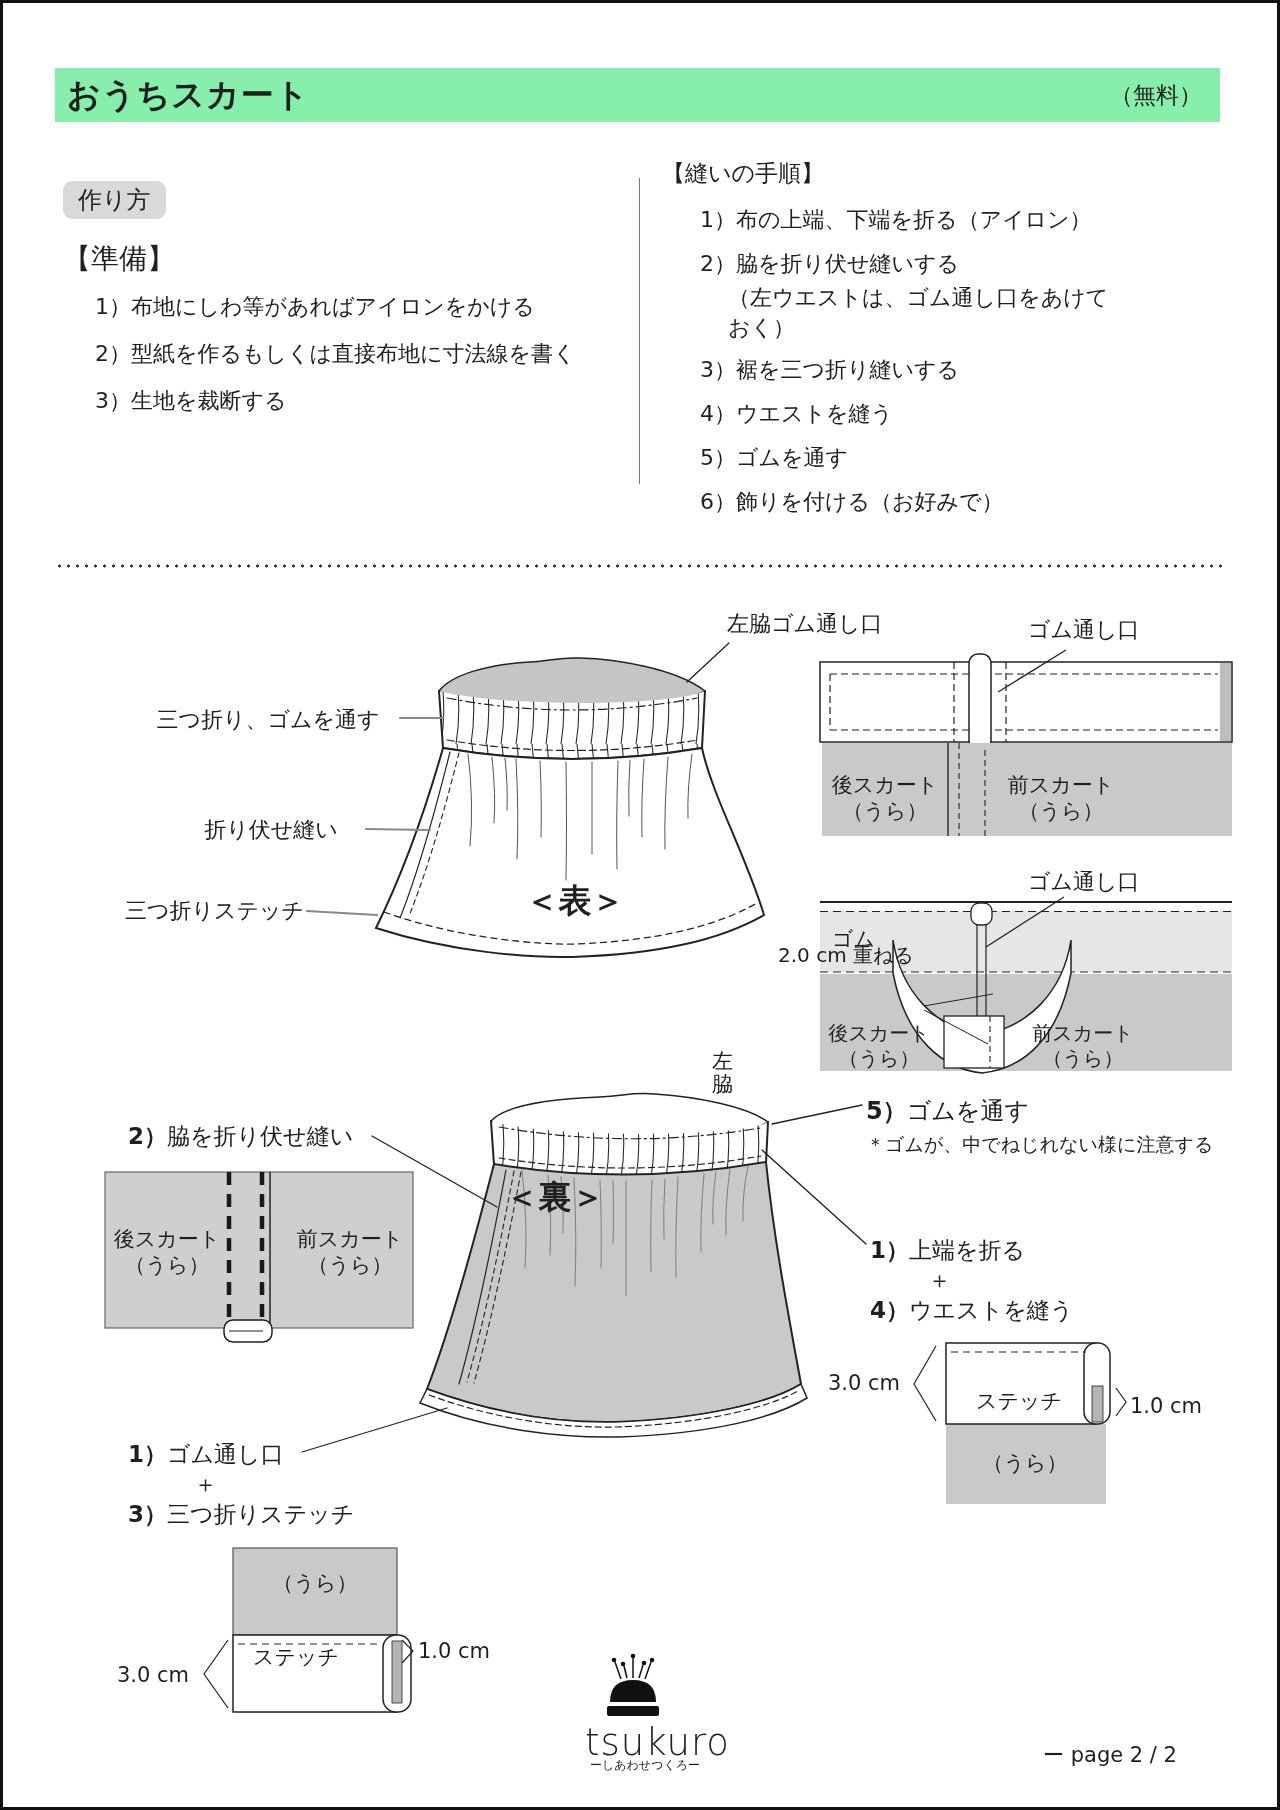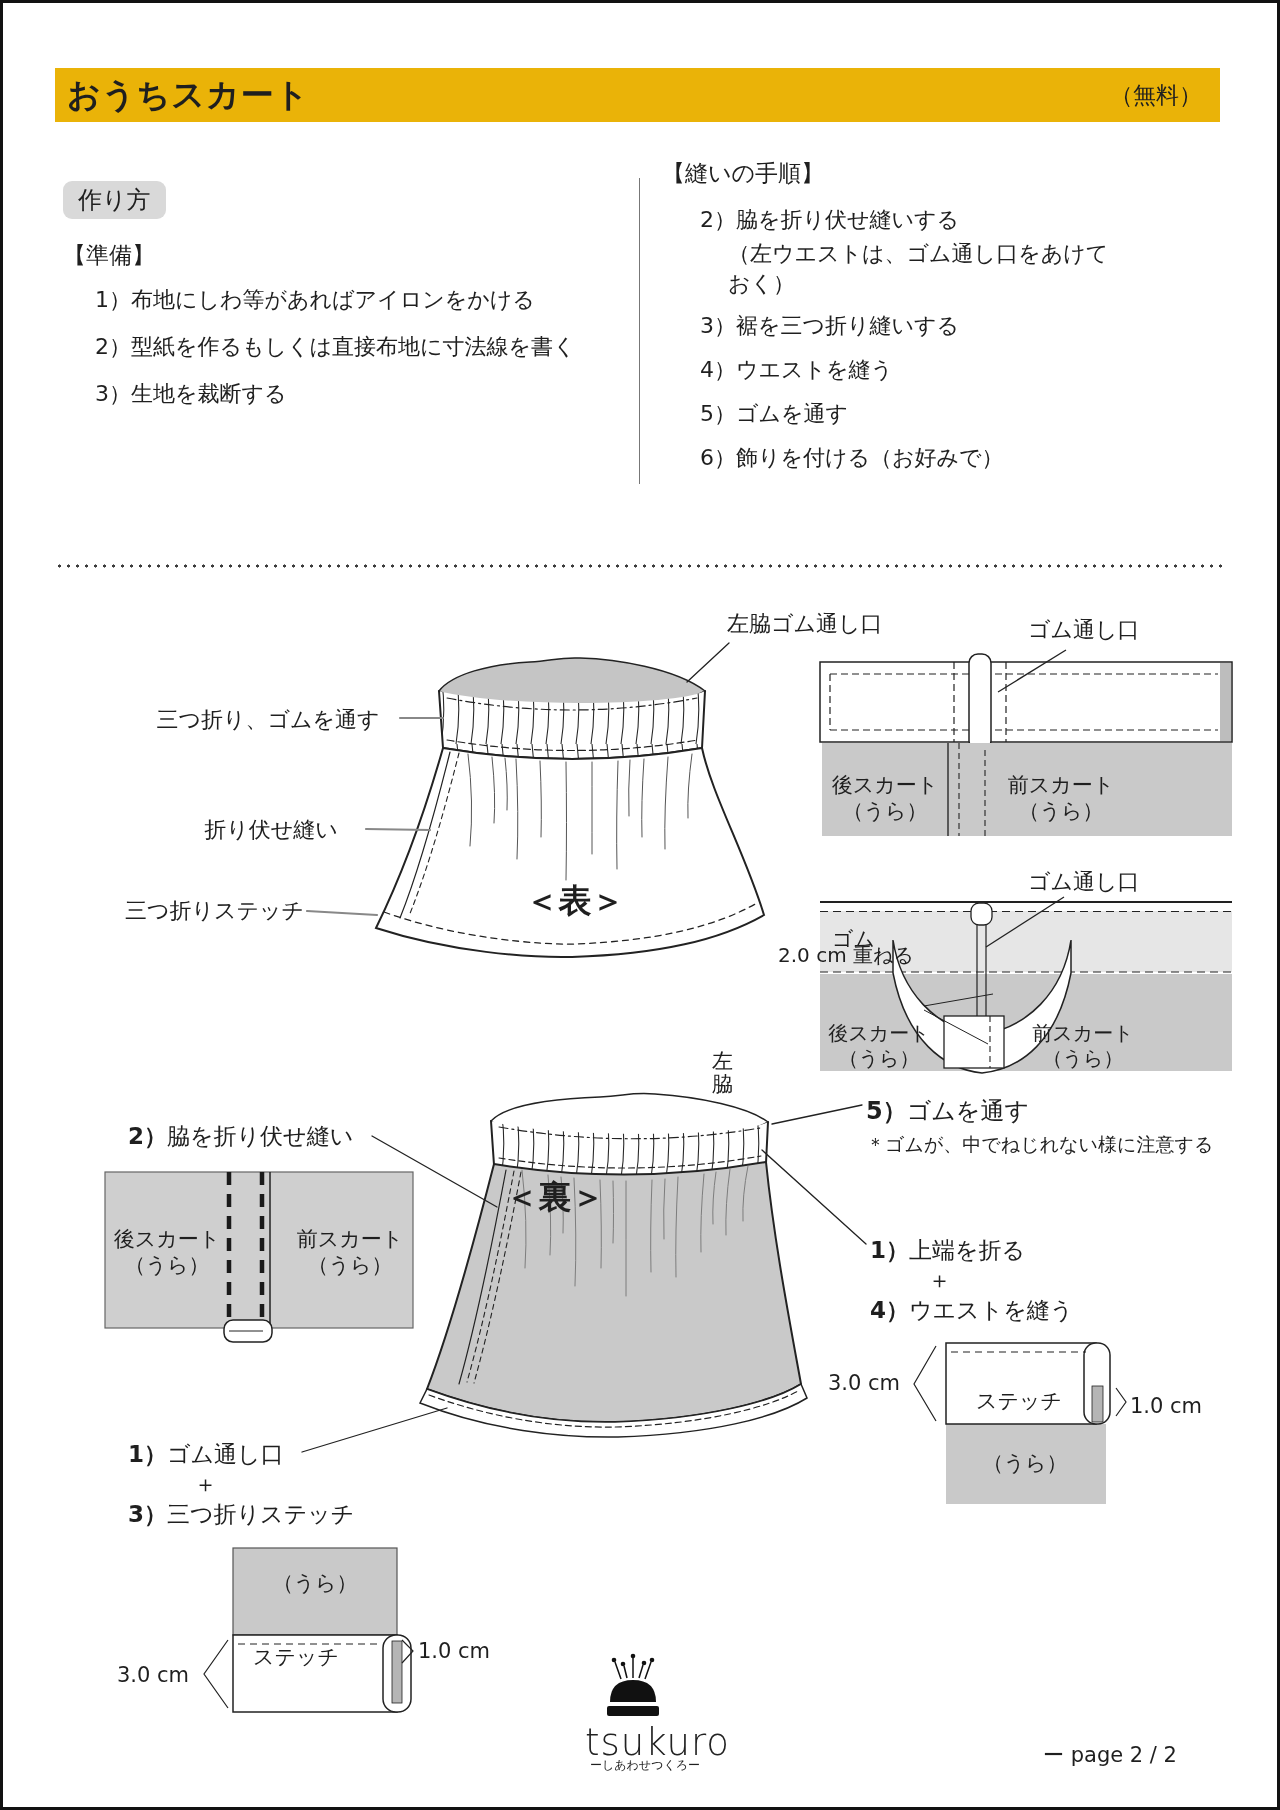--- a/index.html
+++ b/index.html
@@ -4,29 +4,29 @@
 <style>
   html,body{margin:0;padding:0;background:#fff;}
   body{font-family:"DejaVu Sans","Liberation Sans",sans-serif;color:#1f1f1f;}
   #canvas{position:relative;width:1280px;height:1810px;background:#fff;overflow:hidden;}
   .page-frame{position:absolute;inset:0;border:3px solid #111;pointer-events:none;z-index:9;}
   #art{position:absolute;left:0;top:0;z-index:1;}
   .lbl{position:absolute;z-index:2;font-size:22px;line-height:1.25;white-space:nowrap;color:#1f1f1f;}
   .ra{text-align:center;}
   .ctr{text-align:center;}
   .two{white-space:normal;}
-  .header-bar{position:absolute;left:55px;top:68px;width:1165px;height:54px;background:#eab308;
+  .header-bar{position:absolute;left:55px;top:68px;width:1165px;height:54px;background:#86efac;
     display:flex;align-items:center;padding:0 18px 0 12px;box-sizing:border-box;z-index:2;}
   .header-title{font-size:33px;font-weight:700;letter-spacing:1px;}
   .header-sub{font-size:22px;margin-left:8px;margin-top:6px;}
   .header-free{font-size:23px;margin-left:auto;}
   .badge{position:absolute;left:63px;top:181px;background:#d9d9d9;border-radius:9px;
     padding:3px 15px;font-size:24px;z-index:2;}
   .prep{position:absolute;left:63px;top:240px;width:570px;z-index:2;}
-  .prep .hd{font-size:23px;margin-bottom:14px;}
+  .prep .hd{font-size:28px;margin-bottom:14px;}
   .prep .st{font-size:22px;padding-left:32px;margin-bottom:17px;}
   .sewing{position:absolute;left:662px;top:158px;width:460px;z-index:2;}
   .sewing .hd{font-size:23px;margin-bottom:16px;}
   .sewing .st{font-size:22px;padding-left:38px;margin-bottom:14px;}
   .sewing .sub{font-size:22px;padding-left:66px;margin-top:-10px;margin-bottom:12px;}
   .vdiv{position:absolute;left:639px;top:178px;width:1px;height:306px;background:#777;z-index:2;}
   .dotline{position:absolute;left:55px;top:564px;width:1168px;height:4px;z-index:2;
     background-image:radial-gradient(circle,#3a3a3a 1.4px,transparent 1.7px);
     background-size:9px 4px;background-repeat:repeat-x;}
   .num{font-weight:700;}
@@ -48,20 +48,21 @@
     <div class="hd">【準備】</div>
     <div class="st">1）布地にしわ等があればアイロンをかける</div>
     <div class="st">2）型紙を作るもしくは直接布地に寸法線を書く</div>
     <div class="st">3）生地を裁断する</div>
   </div>
 
   <div class="vdiv"></div>
 
   <div class="sewing">
     <div class="hd">【縫いの手順】</div>
+    <div class="st">1）布の上端、下端を折る（アイロン）</div>
     <div class="st">2）脇を折り伏せ縫いする</div>
     <div class="sub">（左ウエストは、ゴム通し口をあけておく）</div>
     <div class="st">3）裾を三つ折り縫いする</div>
     <div class="st">4）ウエストを縫う</div>
     <div class="st">5）ゴムを通す</div>
     <div class="st">6）飾りを付ける（お好みで）</div>
   </div>
 
   <div class="dotline"></div>
 

